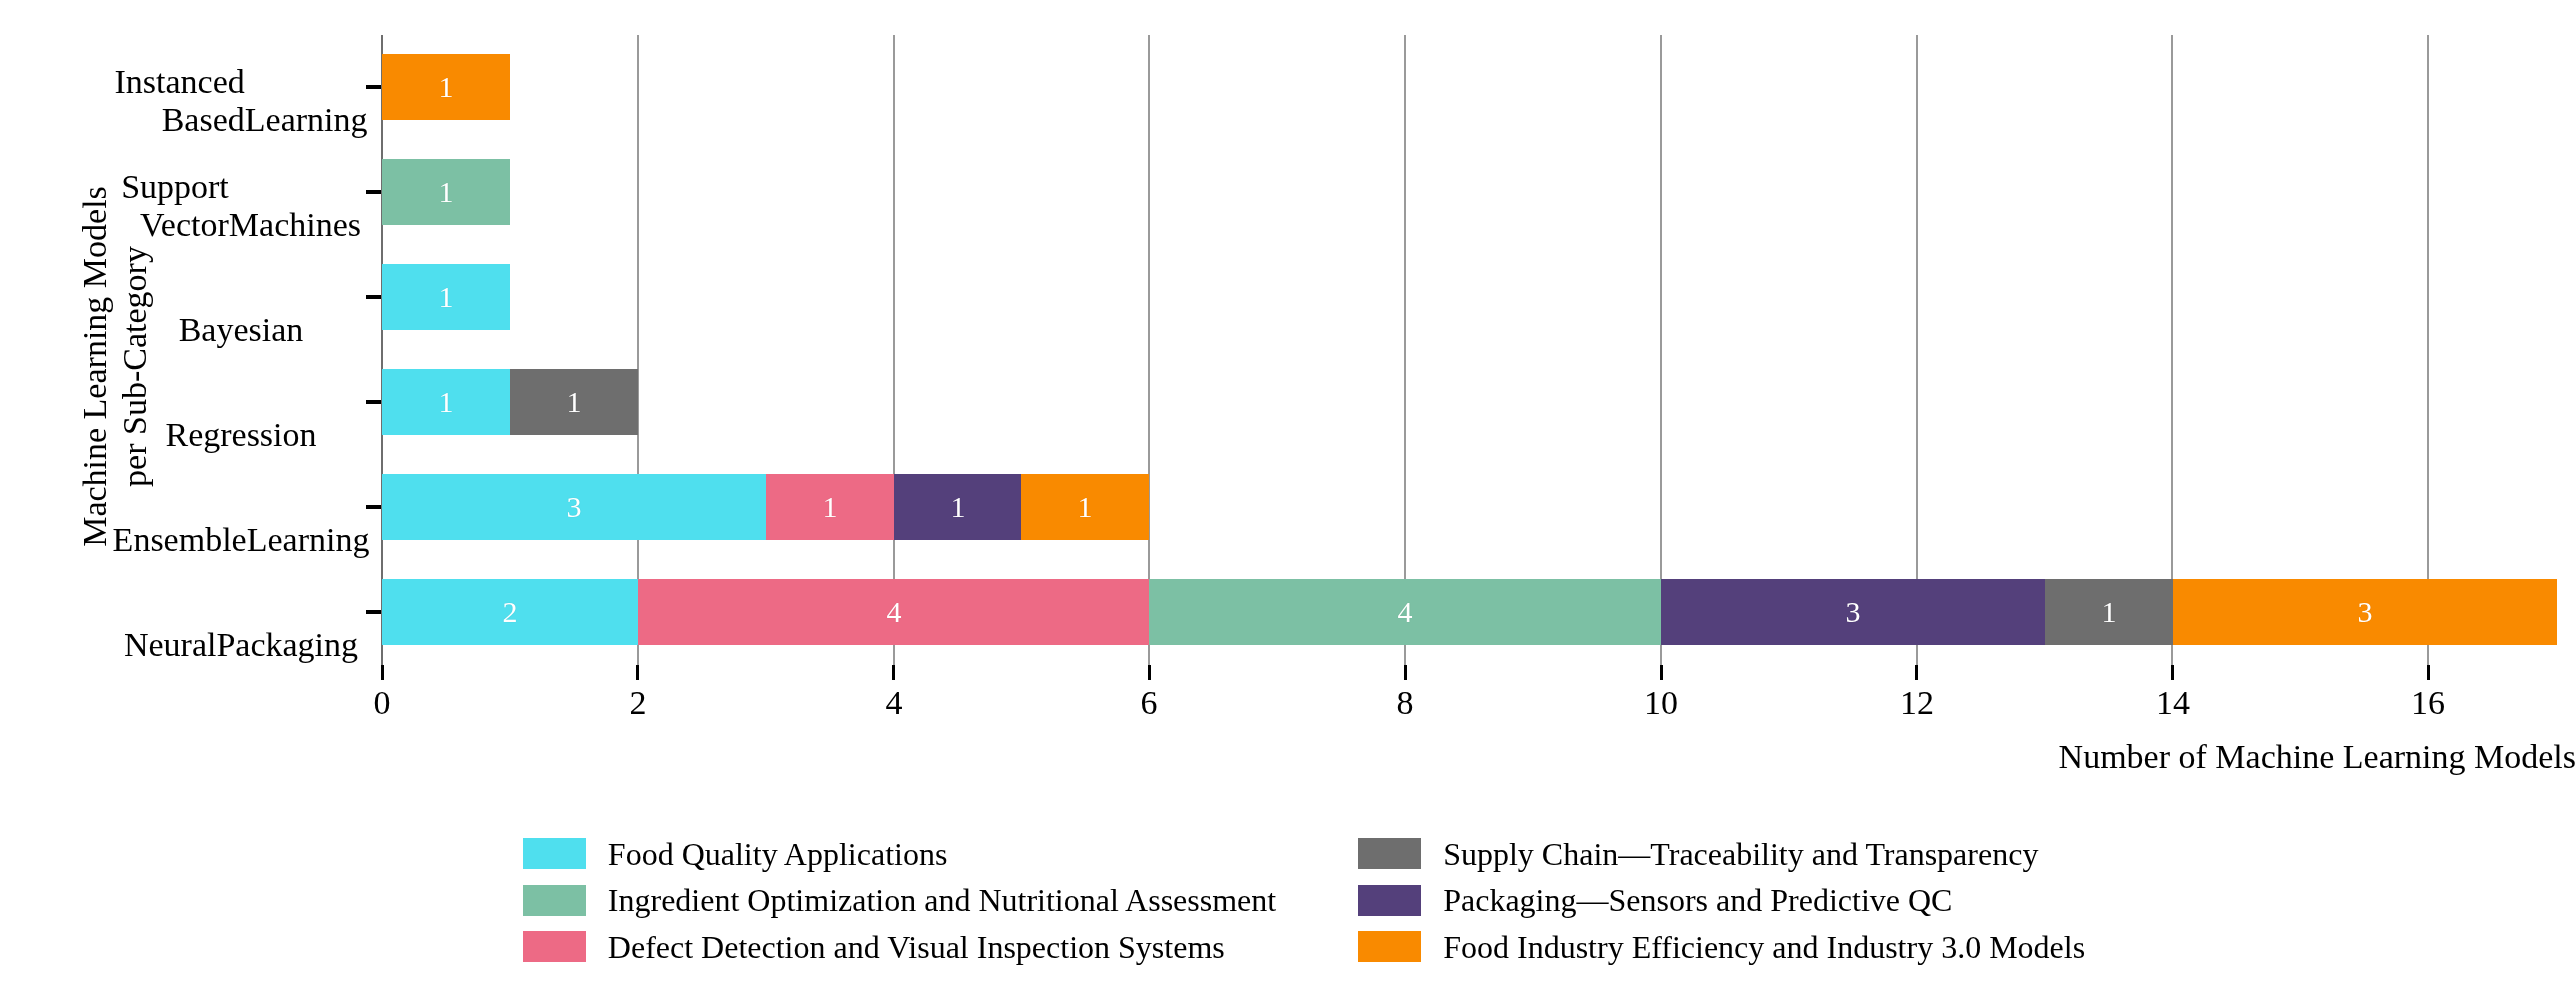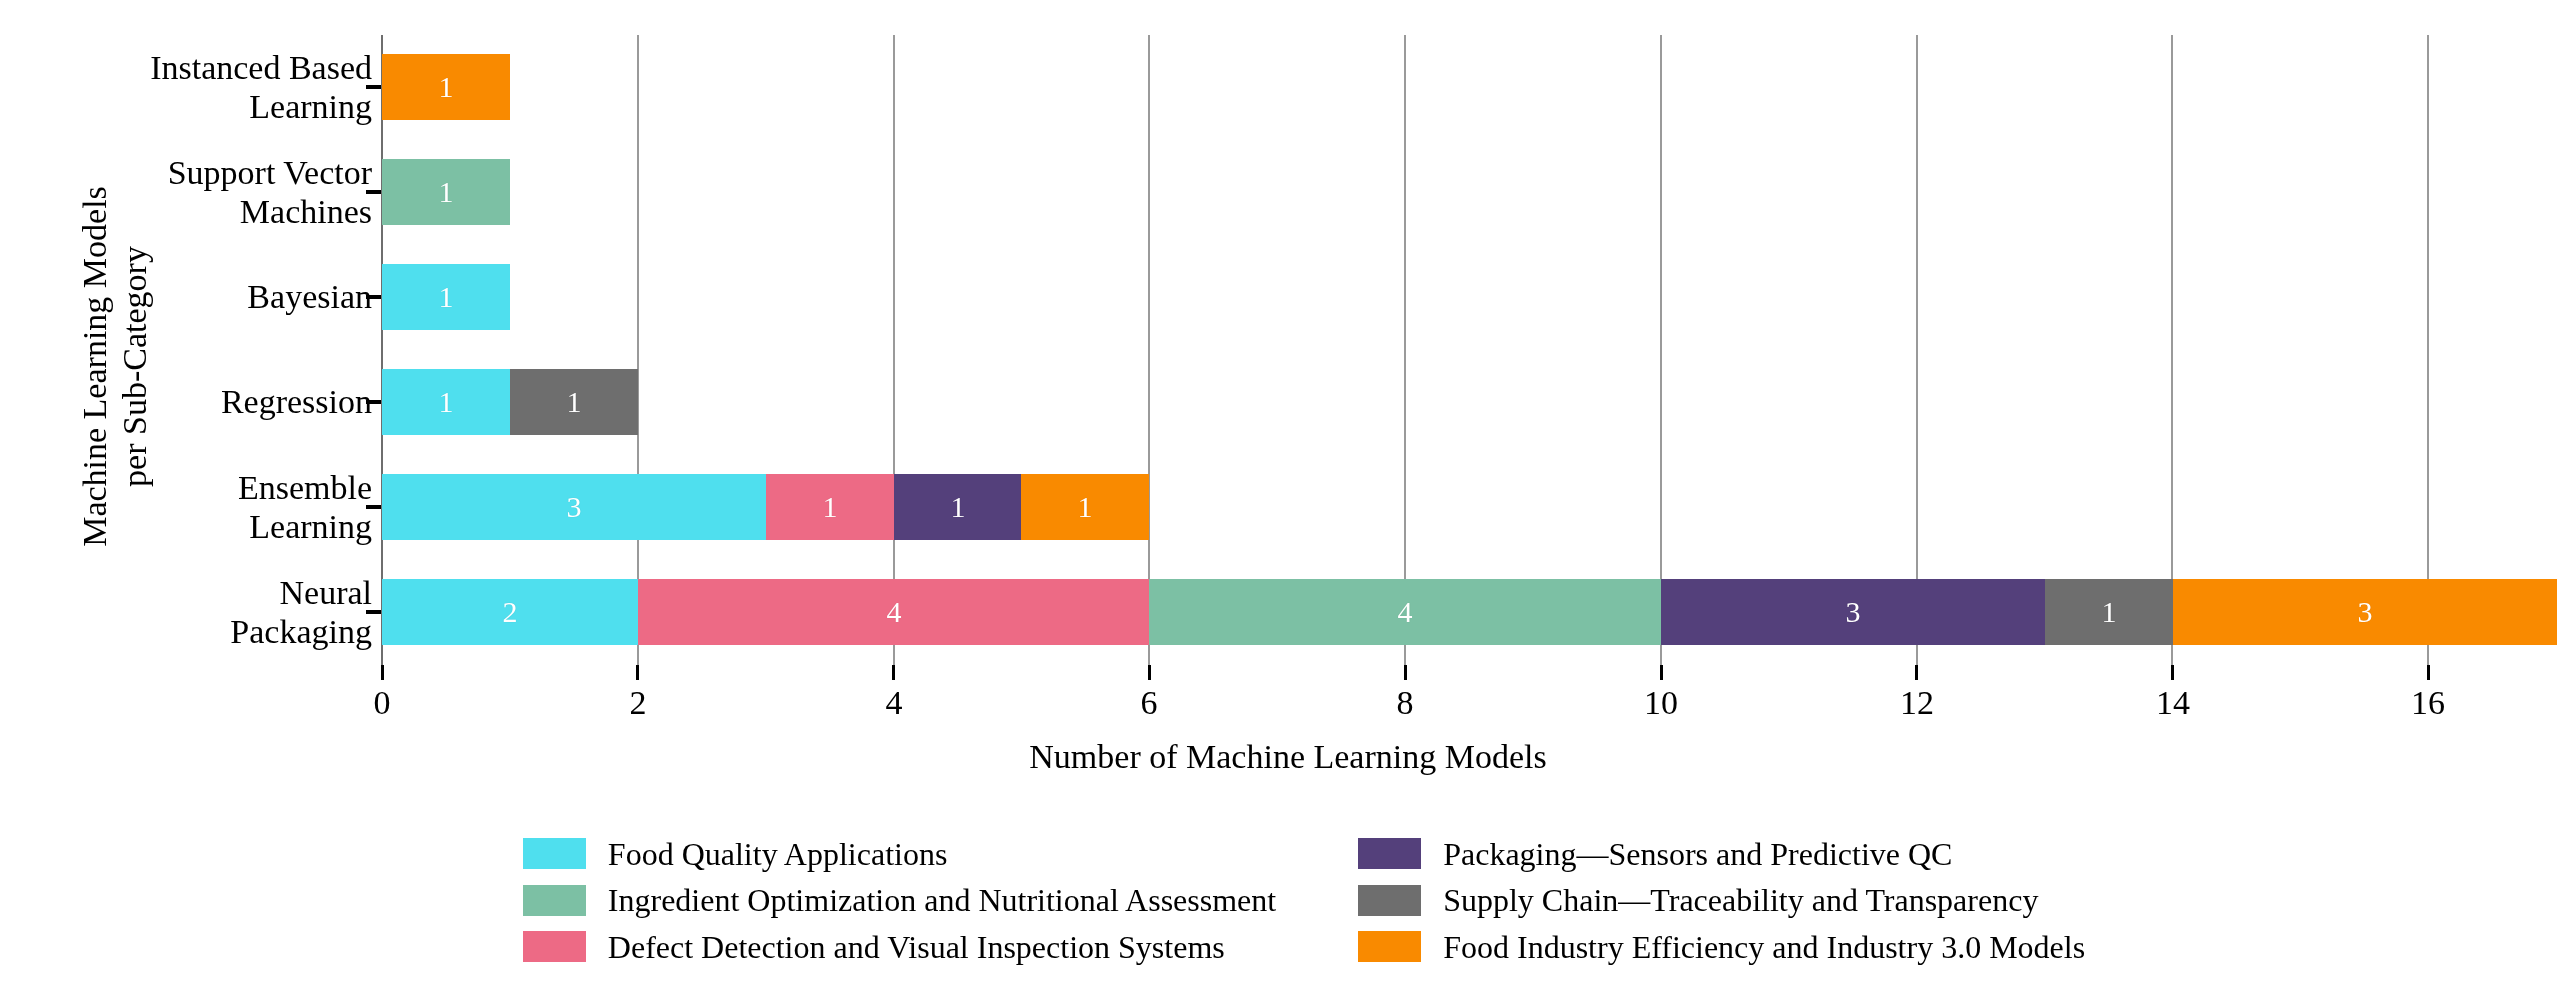--- a/index.html
+++ b/index.html
@@ -81,27 +81,27 @@
   .seg .vlabel {
     color: #ffffff;
     font-size: 30px;
     line-height: 1;
     position: relative;
     z-index: 3;
     text-shadow: 0 0 1.4px rgba(0,0,0,0.10);
   }
   .ytick-wrap {
     position: absolute;
-    left: 132px;
+    left: 121px;
     width: 240px;
     text-align: right;
     font-size: 34px;
     line-height: 1.14;
     display: flex;
-    flex-direction: column;
+    flex-direction: row;
     justify-content: center;
     align-items: flex-end;
     height: 105px;
   }
   .ytick-line { display: block; }
 
   .ytick-mark {
     position: absolute;
     left: 366px;
     width: 16px;
@@ -125,21 +125,21 @@
     text-align: center;
     transform: translateX(-50%);
     white-space: nowrap;
   }
 
   #xlabel {
     position: absolute;
     left: 0;
     right: 0;
     top: 738px;
-    text-align: center;
+    text-align: right;
     font-size: 34px;
   }
 
   
   #legend {
     position: absolute;
     left: 16px;
     top: 837px;
     width: 2576px;
     height: 145px;
@@ -316,28 +316,28 @@
           <span class="legend-swatch" style="background: rgb(124, 192, 164);"></span>
           <span class="legend-label">Ingredient Optimization and Nutritional Assessment</span>
         </div>
         <div class="legend-item">
           <span class="legend-swatch" style="background: rgb(237, 106, 133);"></span>
           <span class="legend-label">Defect Detection and Visual Inspection Systems</span>
         </div>
       </div>
     <div class="legend-col col-right">
         <div class="legend-item">
+          <span class="legend-swatch" style="background: rgb(110, 110, 110);"></span>
+          <span class="legend-label">Supply Chain—Traceability and Transparency</span>
+        </div>
+        <div class="legend-item">
           <span class="legend-swatch" style="background: rgb(84, 64, 123);"></span>
           <span class="legend-label">Packaging—Sensors and Predictive QC</span>
         </div>
         <div class="legend-item">
-          <span class="legend-swatch" style="background: rgb(110, 110, 110);"></span>
-          <span class="legend-label">Supply Chain—Traceability and Transparency</span>
-        </div>
-        <div class="legend-item">
           <span class="legend-swatch" style="background: rgb(249, 138, 0);"></span>
           <span class="legend-label">Food Industry Efficiency and Industry 3.0 Models</span>
         </div>
       </div>
   </div>
 
 </div>
 
 
 </body></html>

